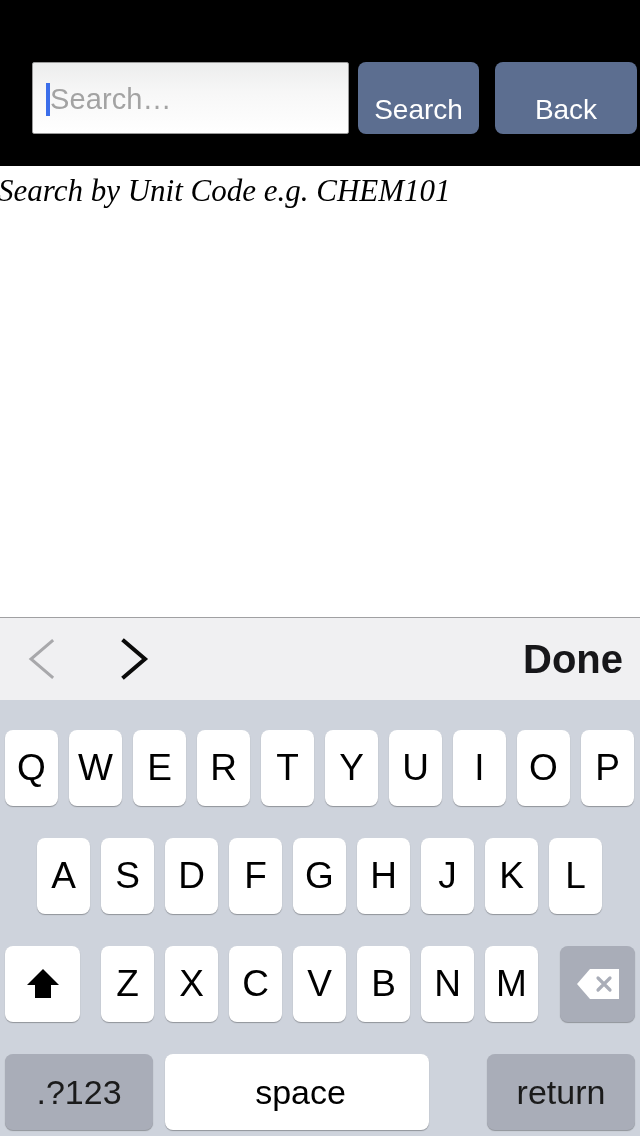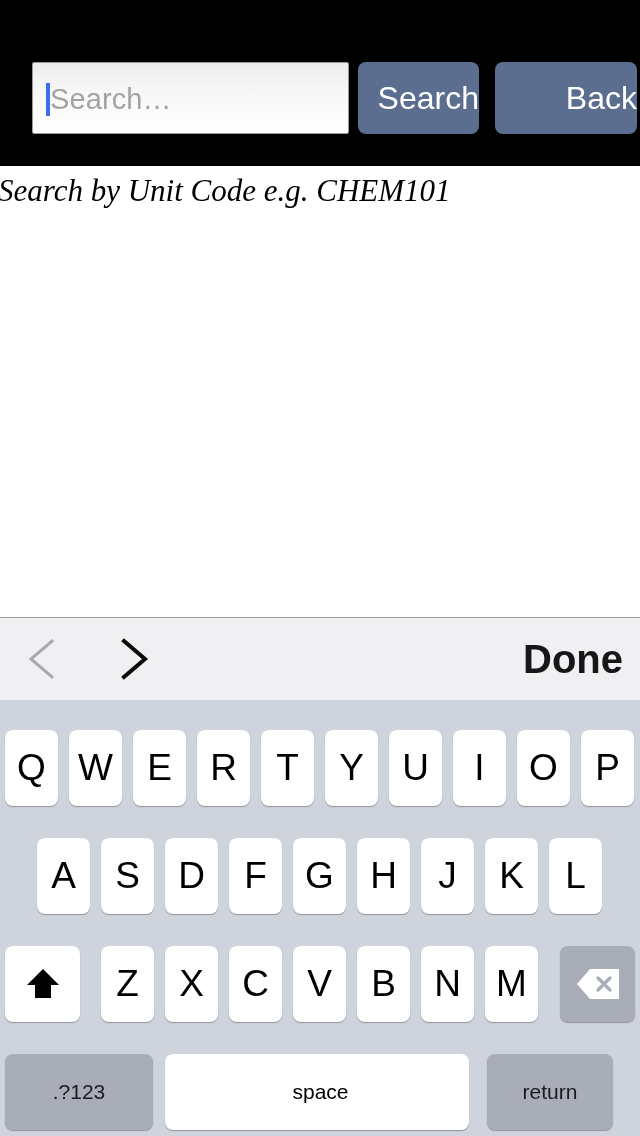--- a/index.html
+++ b/index.html
@@ -59,24 +59,24 @@
   }
   .hdr-btn {
     position: absolute;
     top: 14px;
     height: 72px;
     background: #5c6e90;
     border: none;
     border-radius: 8px;
     color: #ffffff;
     font-family: "Liberation Sans", sans-serif;
-    font-size: 32px;
+    font-size: 28px;
     line-height: 72px;
-    text-align: right;
-    padding: 0;
+    text-align: center;
+    padding: 12px;
     box-shadow: 0 1px 2px rgba(0,0,0,0.4);
   }
   #search-button { left: 358px; width: 121px; }
   #back-button   { left: 487px; width: 142px; margin-left: 8px; }
 
   
   .content {
     position: absolute;
     left: 0; top: 166px;
     width: 628px; height: 451px;
@@ -148,21 +148,21 @@
     font-size: 37px;
     line-height: 76px;
     text-align: center;
     font-family: "Liberation Sans", sans-serif;
     font-weight: 400;
     padding: 0;
     border: none;
     user-select: none;
   }
   .key.gray { background: #a9adb8; }
-  .key.small { font-size: 21px; }
+  .key.small { font-size: 34px; }
 
   
   .shift-glyph {
     position: absolute;
     left: 50%; top: 50%;
     transform: translate(-50%, -50%);
     width: 34px; height: 34px;
   }
   
   .bksp-glyph {
@@ -247,17 +247,17 @@
     <button class="key gray" style="left:560px;width:75px;">
       <svg class="bksp-glyph" viewBox="0 0 44 32">
         <polygon points="14,1 43,1 43,31 14,31 1,16" fill="#ffffff"></polygon>
         <path d="M22,10 L34,22 M34,10 L22,22" stroke="#a9adb8" stroke-width="3.2" stroke-linecap="round"></path>
       </svg>
     </button>
   </div>
 
   <div class="kb-row" id="kb-row-4">
     <button class="key gray small" style="left:5px;width:148px;color:#1b1b1b;">.?123</button>
-    <button class="key small" style="left:165px;width:304px;padding-left:7px;">space</button>
-    <button class="key gray small" style="left:487px;width:126px;color:#1b1b1b;">return</button>
+    <button class="key small" style="left:165px;width:264px;padding-left:7px;">space</button>
+    <button class="key gray small" style="left:487px;width:148px;color:#1b1b1b;">return</button>
   </div>
 
 </div>
 
 </body></html>

